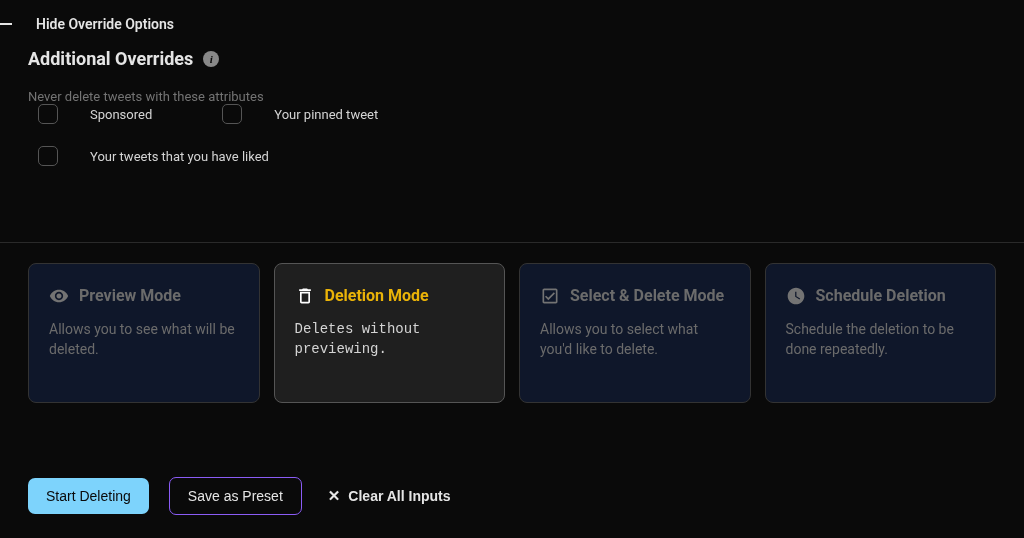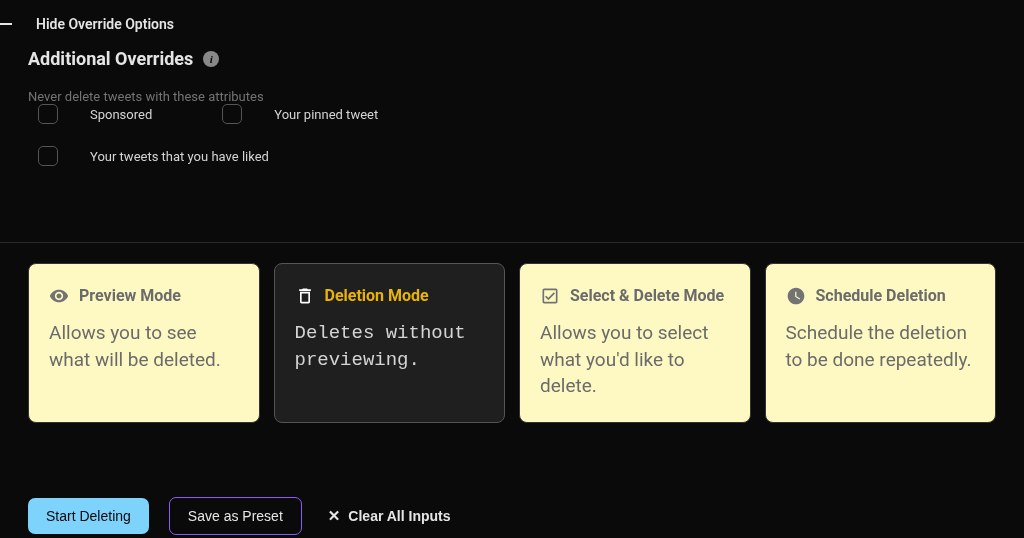--- a/index.html
+++ b/index.html
@@ -91,21 +91,21 @@
       border-top: 1px solid #2a2a2a;
       margin: 30px 0 0 0;
     }
     .cards-row {
       display: flex;
       gap: 14px;
       padding: 20px 28px 0 28px;
     }
     .card {
       flex: 1;
-      background: #fef9c3;
+      background: #0f172a;
       border: 1px solid #333;
       border-radius: 8px;
       padding: 22px 20px;
       min-height: 140px;
       cursor: pointer;
     }
     .card.active {
       background: #1f1f1f;
       border-color: #555;
     }
@@ -131,21 +131,21 @@
     .card.active .card-icon {
       color: #fff;
     }
     .card-title {
       font-size: 16px;
       font-weight: 700;
       color: #6b6b6b;
       line-height: 1.2;
     }
     .card-desc {
-      font-size: 19px;
+      font-size: 14px;
       color: #6b6b6b;
       line-height: 1.4;
     }
     .actions-row {
       display: flex;
       align-items: center;
       gap: 20px;
       padding: 74px 28px 0 28px;
     }
     .btn {

